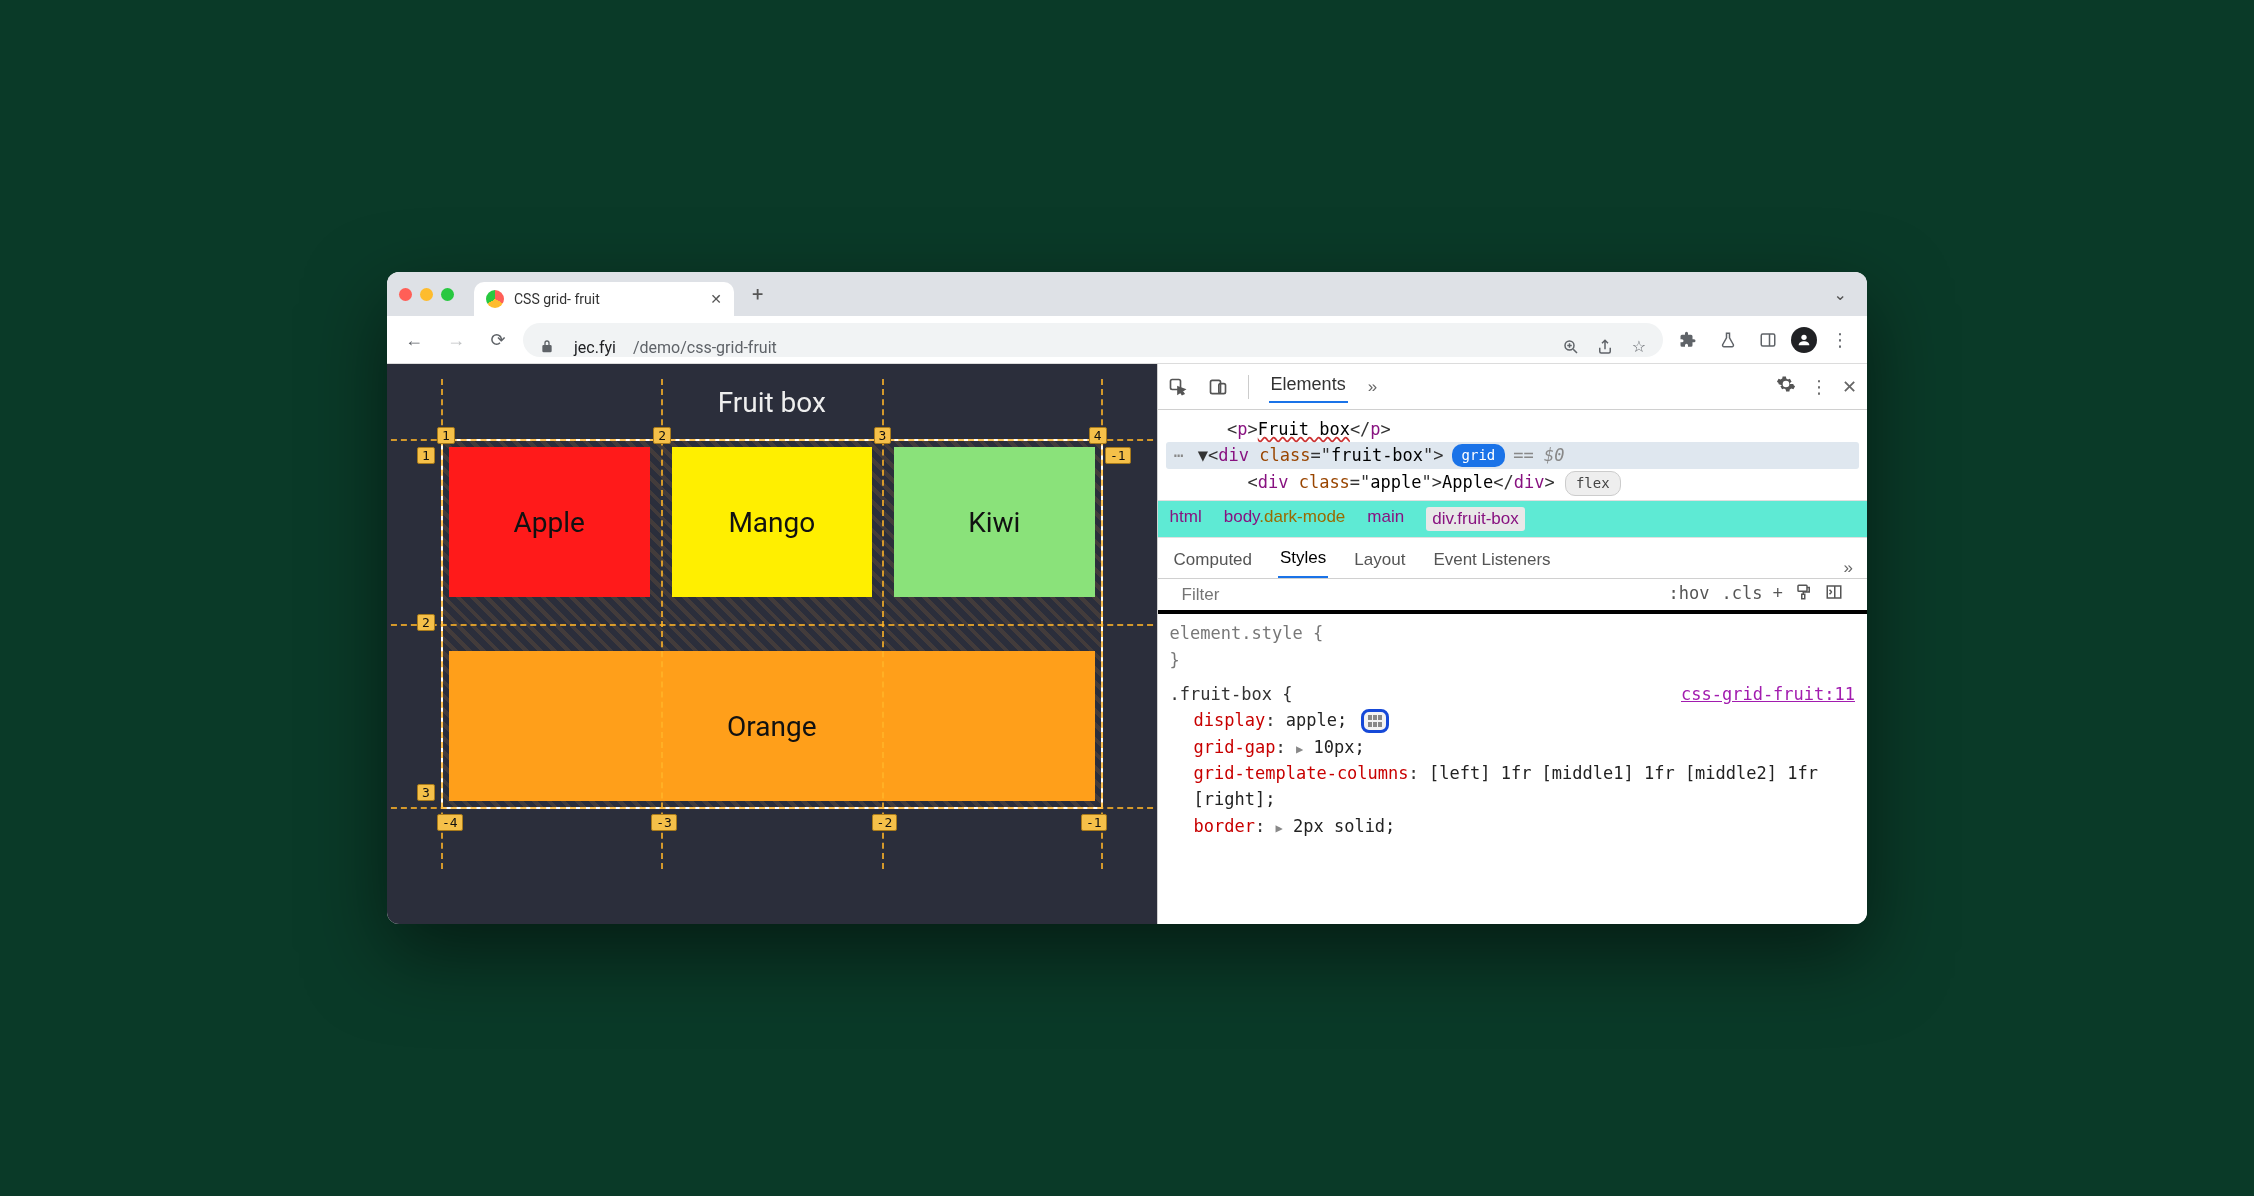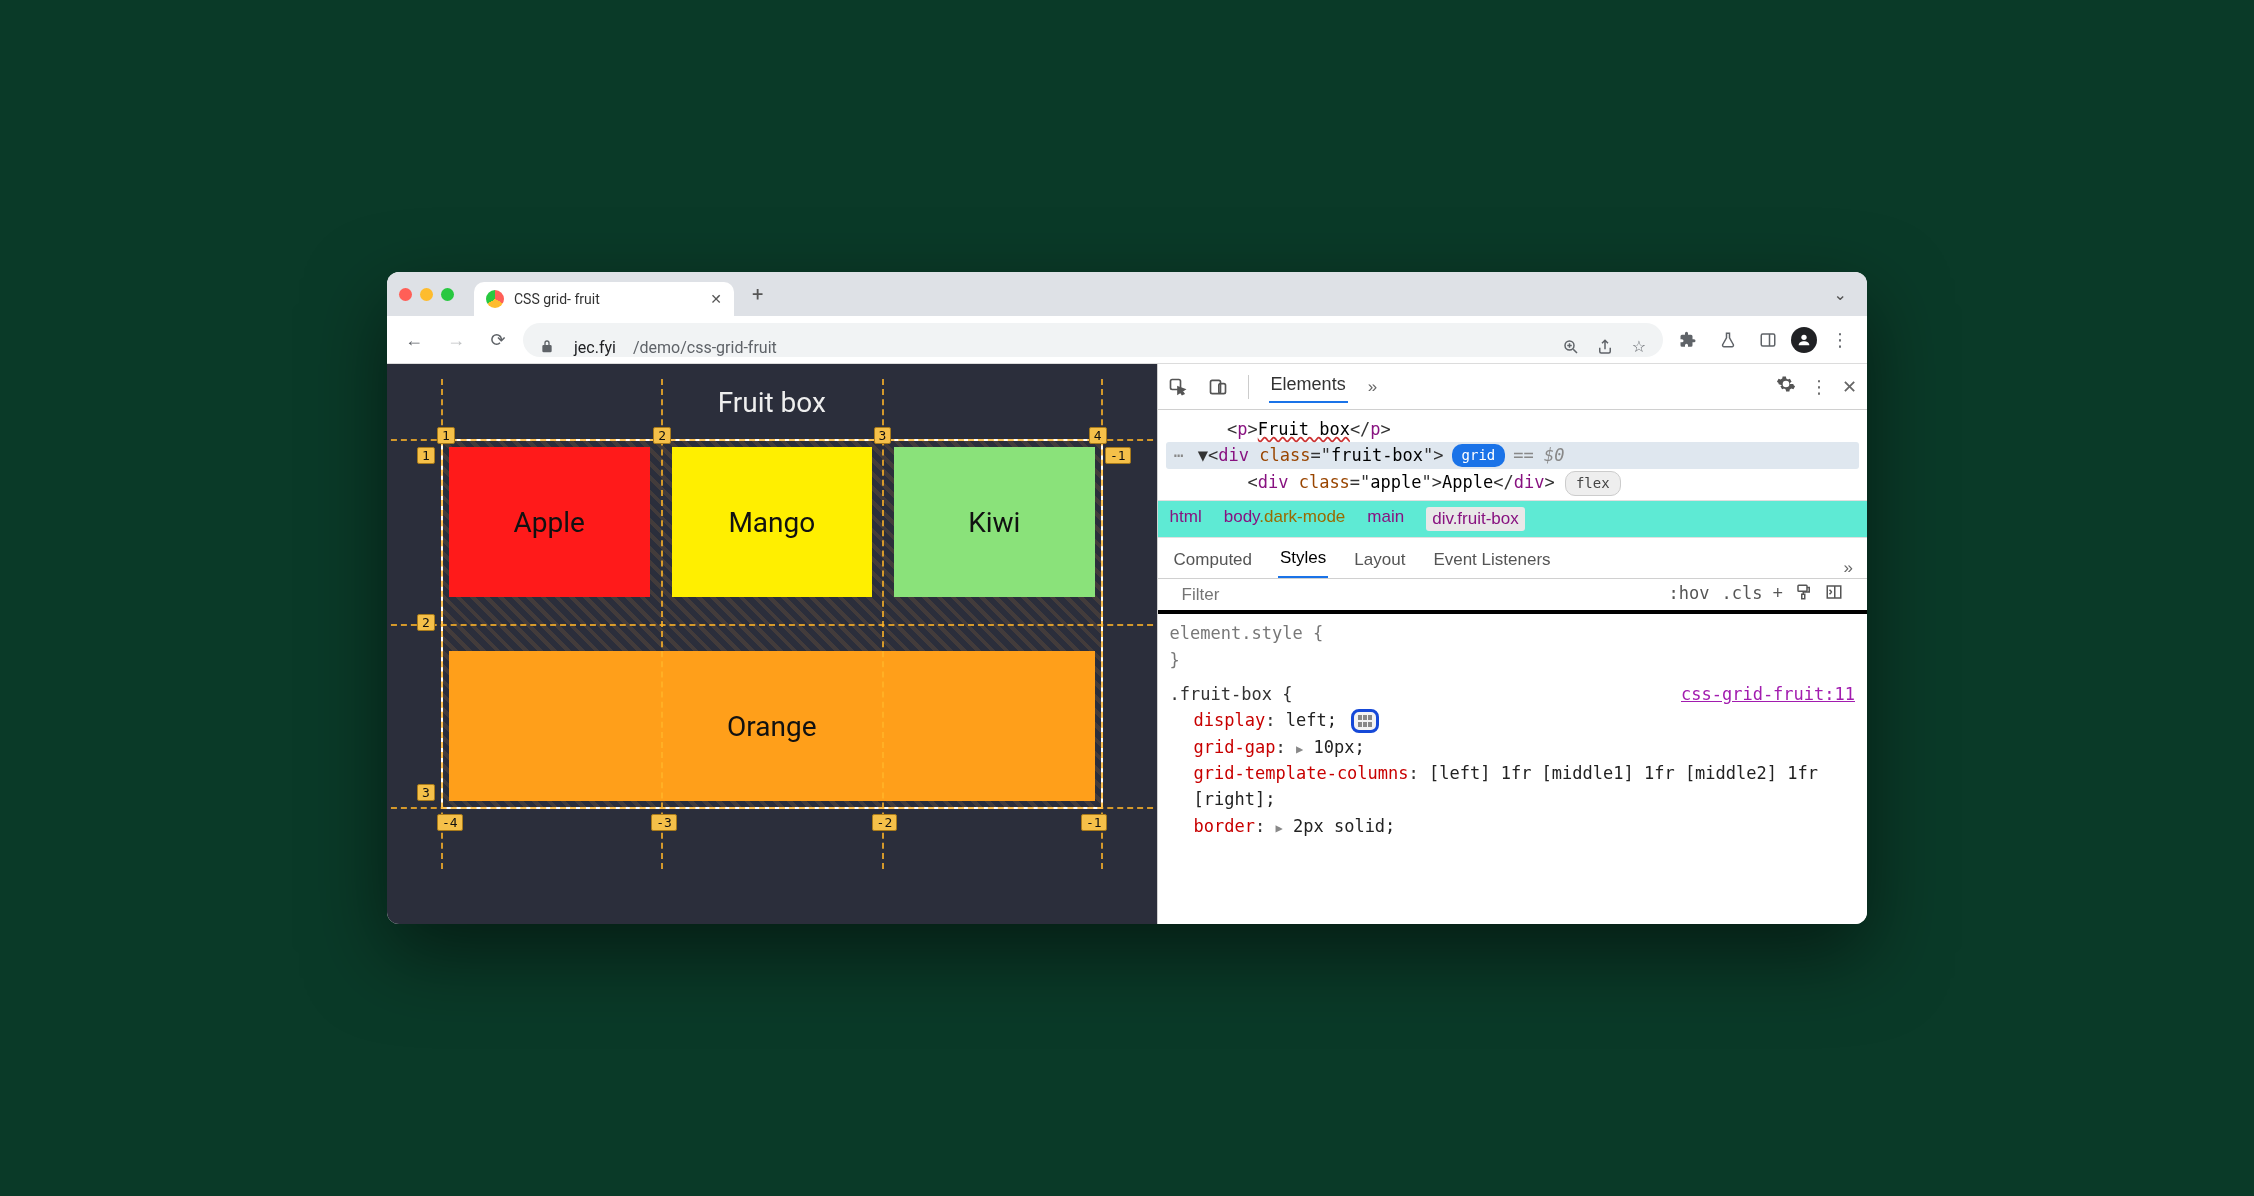--- a/index.html
+++ b/index.html
@@ -445,21 +445,21 @@
       </div>
 
       <div class="styles">
         <div class="rule-head">element.style {</div>
         <div class="rule-head">}</div>
         <div style="height:8px"></div>
         <div>
           <span class="src">css-grid-fruit:11</span>
           <span class="rule-head" style="color:#333">.fruit-box {</span>
         </div>
-        <div class="prop"><span class="p-name">display</span>: <span class="p-val">left;</span>
+        <div class="prop"><span class="p-name">display</span>: <span class="p-val">apple;</span>
           <span class="grid-editor">
             <svg viewBox="0 0 16 14">
                 <rect x="1" y="1" width="4" height="5" fill="#888"></rect>
                 <rect x="6" y="1" width="4" height="5" fill="#888"></rect>
                 <rect x="11" y="1" width="4" height="5" fill="#888"></rect>
                 <rect x="1" y="8" width="4" height="5" fill="#888"></rect>
                 <rect x="6" y="8" width="4" height="5" fill="#888"></rect>
                 <rect x="11" y="8" width="4" height="5" fill="#888"></rect>
               </svg>
           </span>

